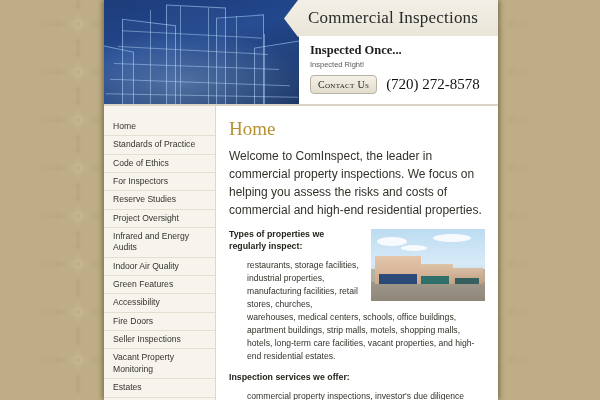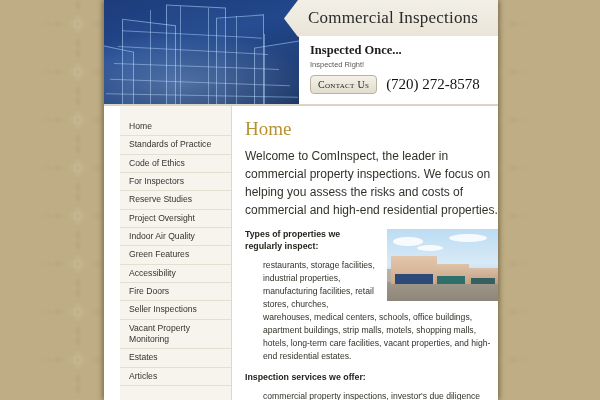--- a/index.html
+++ b/index.html
@@ -173,21 +173,21 @@
   #headrule {
     position: absolute;
     left: 0; top: 104px;
     width: 394px; height: 2px;
     background: #d9d4c4;
   }
 
   
   #body {
     position: absolute;
-    left: 16px;
+    left: 0;
     top: 106px;
     width: 394px;
     height: 294px;
     display: flex;
   }
 
   
   #sidebar {
     width: 112px;
     background: #f6f4ec;
@@ -318,20 +318,21 @@
 
   <div id="body">
 
     <nav id="sidebar">
       <a class="nav-item">Home</a>
       <a class="nav-item">Standards of Practice</a>
       <a class="nav-item">Code of Ethics</a>
       <a class="nav-item">For Inspectors</a>
       <a class="nav-item">Reserve Studies</a>
       <a class="nav-item">Project Oversight</a>
+      <a class="nav-item">Infrared and Energy Audits</a>
       <a class="nav-item">Indoor Air Quality</a>
       <a class="nav-item">Green Features</a>
       <a class="nav-item">Accessibility</a>
       <a class="nav-item">Fire Doors</a>
       <a class="nav-item">Seller Inspections</a>
       <a class="nav-item">Vacant Property Monitoring</a>
       <a class="nav-item">Estates</a>
       <a class="nav-item">Articles</a>
 
     </nav>

